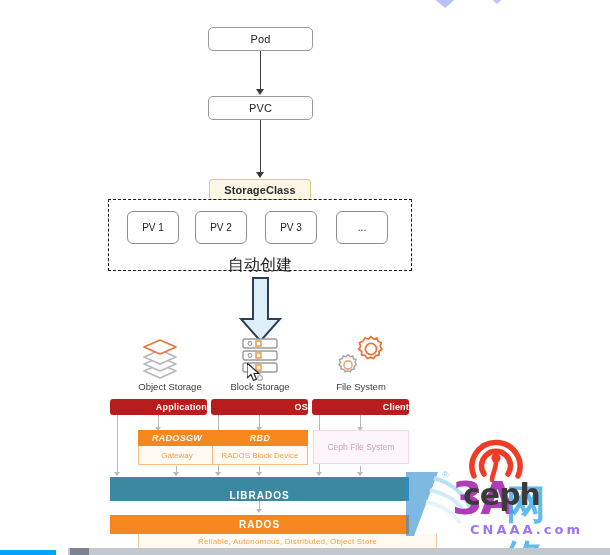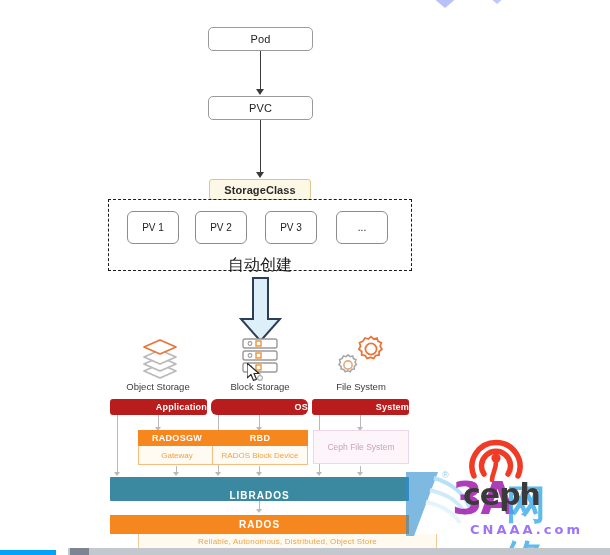--- a/index.html
+++ b/index.html
@@ -58,21 +58,21 @@
   .tier-label{
     position:absolute;font-size:9.5px;color:#3a3a3a;text-align:center;
   }
   .darkbar{
     background:#b91c1c;border-radius:3px;color:#ffffff;
     font-size:9px;font-weight:bold;letter-spacing:.2px;justify-content:flex-end;
   }
   .svcbox{position:absolute;box-sizing:border-box;}
   .svc-head{
     height:16px;background:#f6871f;color:#ffffff;font-size:9px;font-weight:bold;
-    display:flex;align-items:center;justify-content:center;letter-spacing:.3px;
+    display:flex;align-items:center;justify-content:center;letter-spacing:.3px;font-style:italic;
   }
   .svc-body{
     height:18px;background:#fffaf2;border:1px solid #f6bd7e;border-top:none;
     color:#f0a24a;font-size:8px;display:flex;align-items:center;justify-content:center;
   }
   .cephfsbox{
     position:absolute;box-sizing:border-box;
     background:#fdf5fa;border:1px solid #eed7e6;
     color:#c9a3bb;font-size:8.5px;
     display:flex;align-items:center;justify-content:center;
@@ -206,32 +206,32 @@
     <g fill="none" stroke="#e8753a" stroke-width="1.8">
       <path d="M31,4 l3.4,1 l2.6,-2.3 l2.6,2.3 l3.4,-1 l1.1,3.4 l3.2,1.4 l-1.1,3.4 l1.7,3.1 l-2.8,2.2 l0,3.5 l-3.5,.5 l-1.9,3 l-3.3,-1.2 l-3.3,1.2 l-1.9,-3 l-3.5,-.5 l0,-3.5 l-2.8,-2.2 l1.7,-3.1 l-1.1,-3.4 l3.2,-1.4 z" transform="translate(-2,0)"></path>
       <circle cx="35" cy="15" r="5.6"></circle>
     </g>
     <g fill="none" stroke="#a8a8a8" stroke-width="1.6">
       <path d="M9,23 l2.6,.7 l2,-1.8 l2,1.8 l2.6,-.7 l.8,2.6 l2.4,1.1 l-.8,2.6 l1.3,2.3 l-2.1,1.7 l0,2.7 l-2.7,.4 l-1.4,2.3 l-2.5,-.9 l-2.5,.9 l-1.4,-2.3 l-2.7,-.4 l0,-2.7 l-2.1,-1.7 l1.3,-2.3 l-.8,-2.6 l2.4,-1.1 z" transform="translate(-1.5,-1)"></path>
       <circle cx="12" cy="31" r="4.1" stroke="#e8a87a"></circle>
     </g>
   </svg>
 
-  <div class="tier-label" style="left:108px;top:381px;width:100px;">Object Storage</div>
+  <div class="tier-label" style="left:120px;top:381px;width:100px;">Object Storage</div>
   <div class="tier-label" style="left:210px;top:381px;width:100px;">Block Storage</div>
   <div class="tier-label" style="left:311px;top:381px;width:100px;">File System</div>
 
   <div class="node darkbar" style="left:110px;top:399px;width:97px;height:16px;">
     <span>Application</span>
   </div>
-  <div class="node darkbar" style="left:211px;top:399px;width:97px;height:16px;border-radius:6px;">
+  <div class="node darkbar" style="left:211px;top:399px;width:97px;height:16px;">
     <span>OS</span>
   </div>
   <div class="node darkbar" style="left:312px;top:399px;width:97px;height:16px;">
-    <span>System</span>
+    <span>Client</span>
   </div>
 
   <div class="vline light" style="left:158px;top:415px;height:13px;"></div>
   <div class="arrowhead light" style="left:155px;top:427px;"></div>
   <div class="vline light" style="left:259px;top:415px;height:13px;"></div>
   <div class="arrowhead light" style="left:256px;top:427px;"></div>
   <div class="vline light" style="left:360px;top:415px;height:13px;"></div>
   <div class="arrowhead light" style="left:357px;top:427px;"></div>
 
   <div class="vline light" style="left:117px;top:415px;height:58px;"></div>

